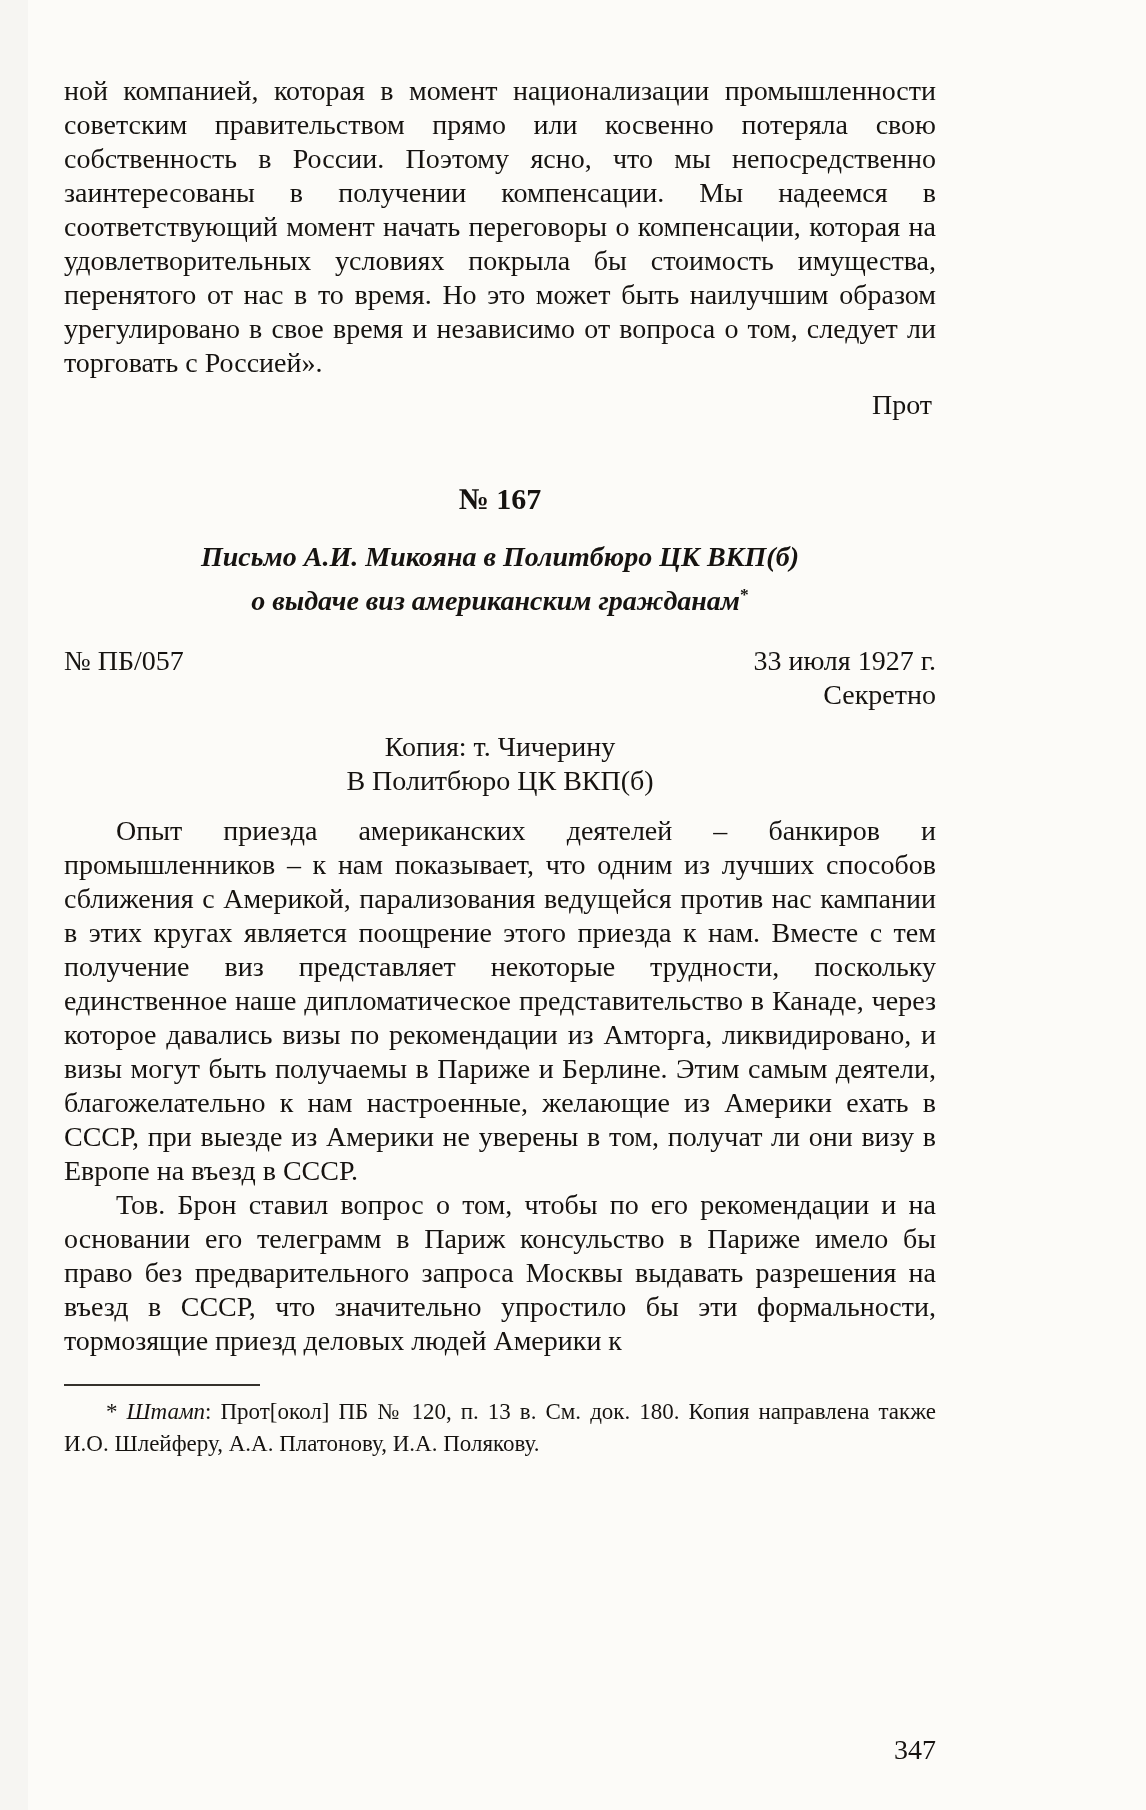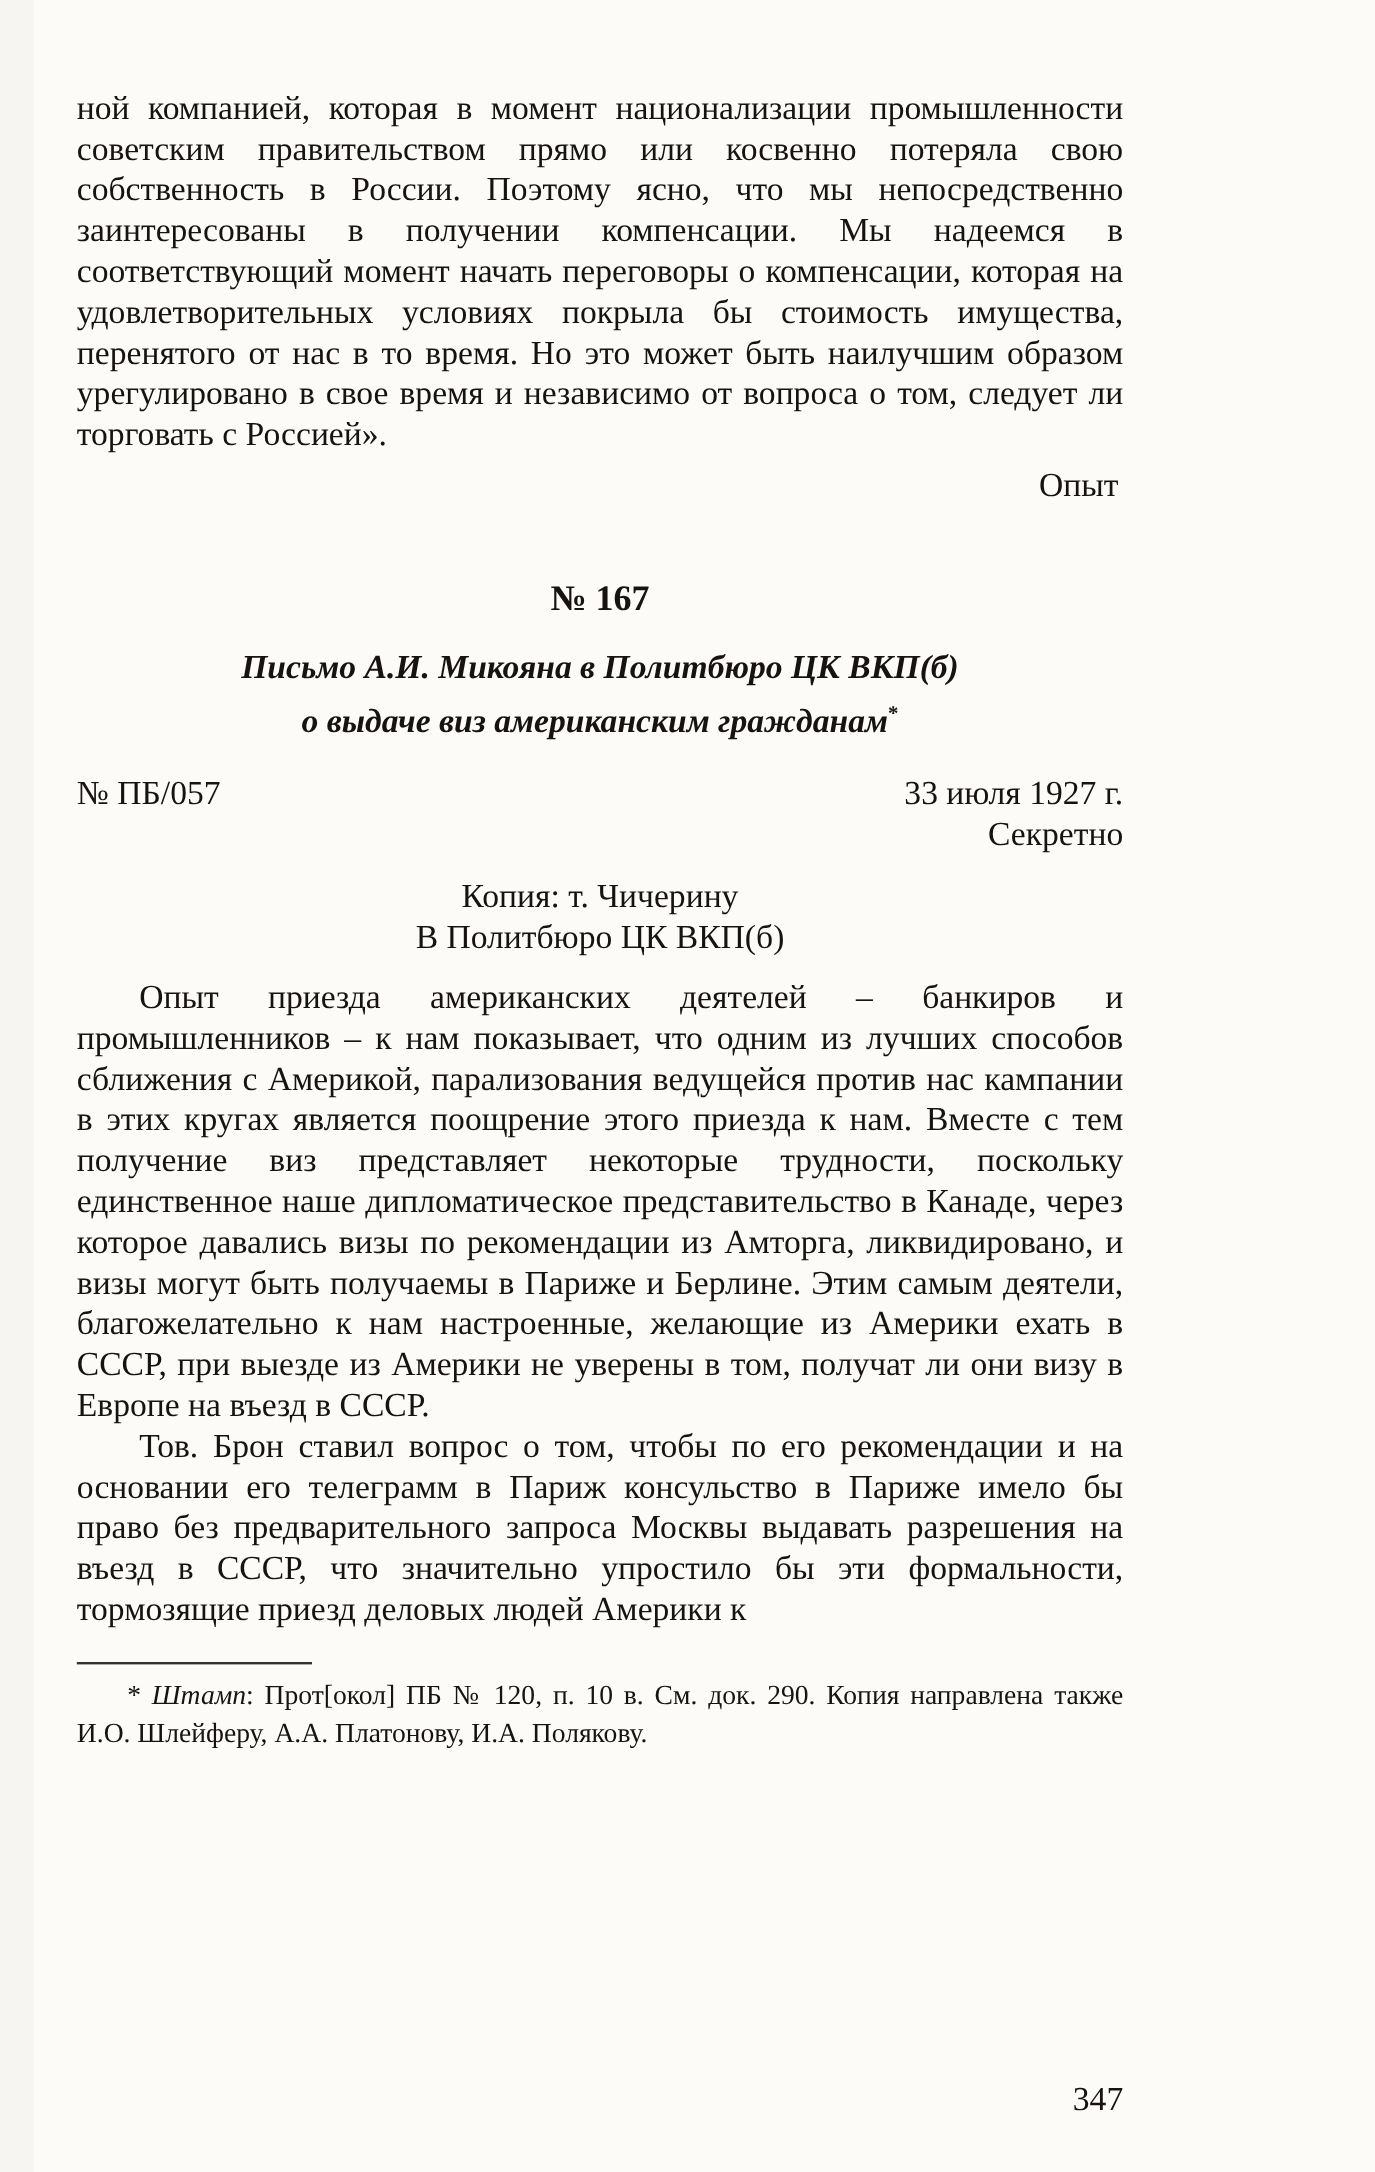--- a/index.html
+++ b/index.html
@@ -83,21 +83,21 @@
   }
 </style>
 </head>
 <body>
 
 <div class="page">
   <div class="content">
 
     <p class="body-text">ной компанией, которая в момент национализации промышленности советским правительством прямо или косвенно потеряла свою собственность в России. Поэтому ясно, что мы непосредственно заинтересованы в получении компенсации. Мы надеемся в соответствующий момент начать переговоры о компенсации, которая на удовлетворительных условиях покрыла бы стоимость имущества, перенятого от нас в то время. Но это может быть наилучшим образом урегулировано в свое время и независимо от вопроса о том, следует ли торговать с Россией».</p>
 
-    <p class="signature">Опыт</p>
+    <p class="signature">Прот</p>
 
 
     <h2 class="doc-heading">№ 167</h2>
 
     <div class="doc-title">
       <div>Письмо А.И. Микояна в Политбюро ЦК ВКП(б)</div>
       <div><span>о выдаче виз американским гражданам</span><sup>*</sup></div>
     </div>
 
     <div class="ref-row">
@@ -111,18 +111,18 @@
       <div>Копия: т. Чичерину</div>
       <div>В Политбюро ЦК ВКП(б)</div>
     </div>
 
     <p class="body-text indented doc-body">Опыт приезда американских деятелей – банкиров и промышленников – к нам показывает, что одним из лучших способов сближения с Америкой, парализования ведущейся против нас кампании в этих кругах является поощрение этого приезда к нам. Вместе с тем получение виз представляет некоторые трудности, поскольку единственное наше дипломатическое представительство в Канаде, через которое давались визы по рекомендации из Амторга, ликвидировано, и визы могут быть получаемы в Париже и Берлине. Этим самым деятели, благожелательно к нам настроенные, желающие из Америки ехать в СССР, при выезде из Америки не уверены в том, получат ли они визу в Европе на въезд в СССР.</p>
 
     <p class="body-text indented">Тов. Брон ставил вопрос о том, чтобы по его рекомендации и на основании его телеграмм в Париж консульство в Париже имело бы право без предварительного запроса Москвы выдавать разрешения на въезд в СССР, что значительно упростило бы эти формальности, тормозящие приезд деловых людей Америки к</p>
 
     <div class="footnote-rule"></div>
 
-    <p class="footnote"><span>* </span><em>Штамп</em><span>: Прот[окол] ПБ № 120, п. 10 в. См. док. 290. Копия направлена также И.О. Шлейферу, А.А. Платонову, И.А. Полякову.</span></p>
+    <p class="footnote"><span>* </span><em>Штамп</em><span>: Прот[окол] ПБ № 120, п. 13 в. См. док. 180. Копия направлена также И.О. Шлейферу, А.А. Платонову, И.А. Полякову.</span></p>
 
   </div>
 
   <div class="page-number">347</div>
 </div>
 
 </body></html>

